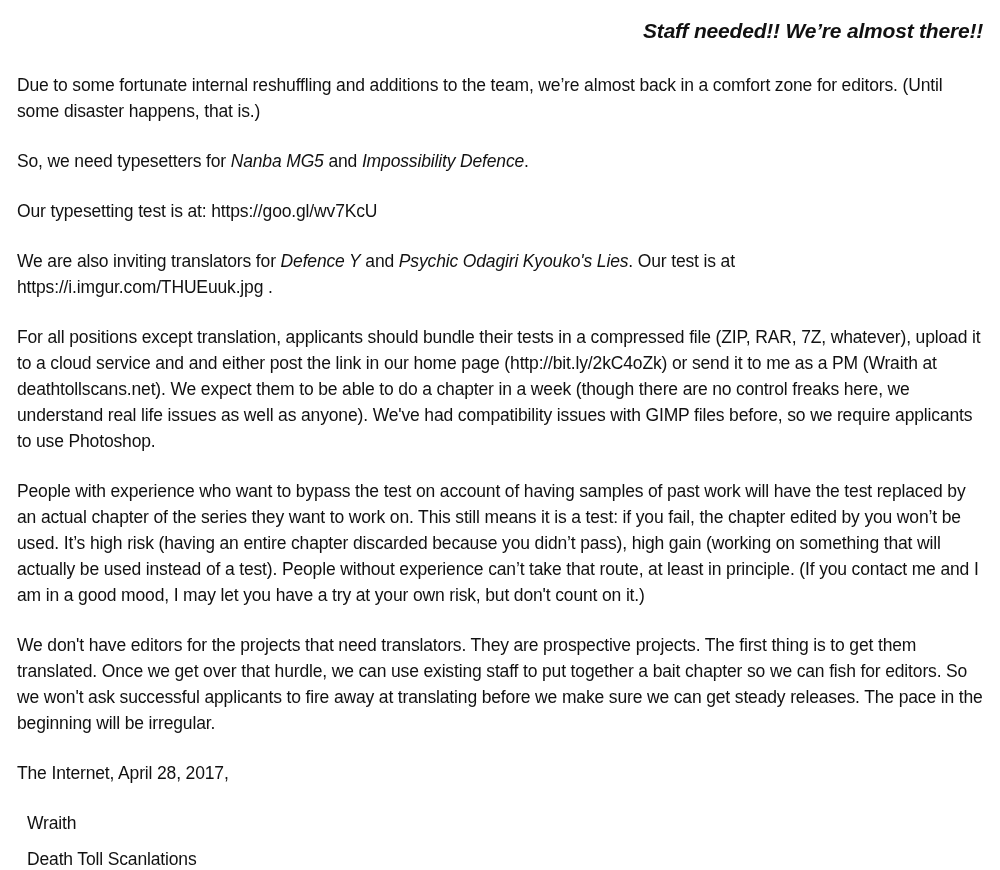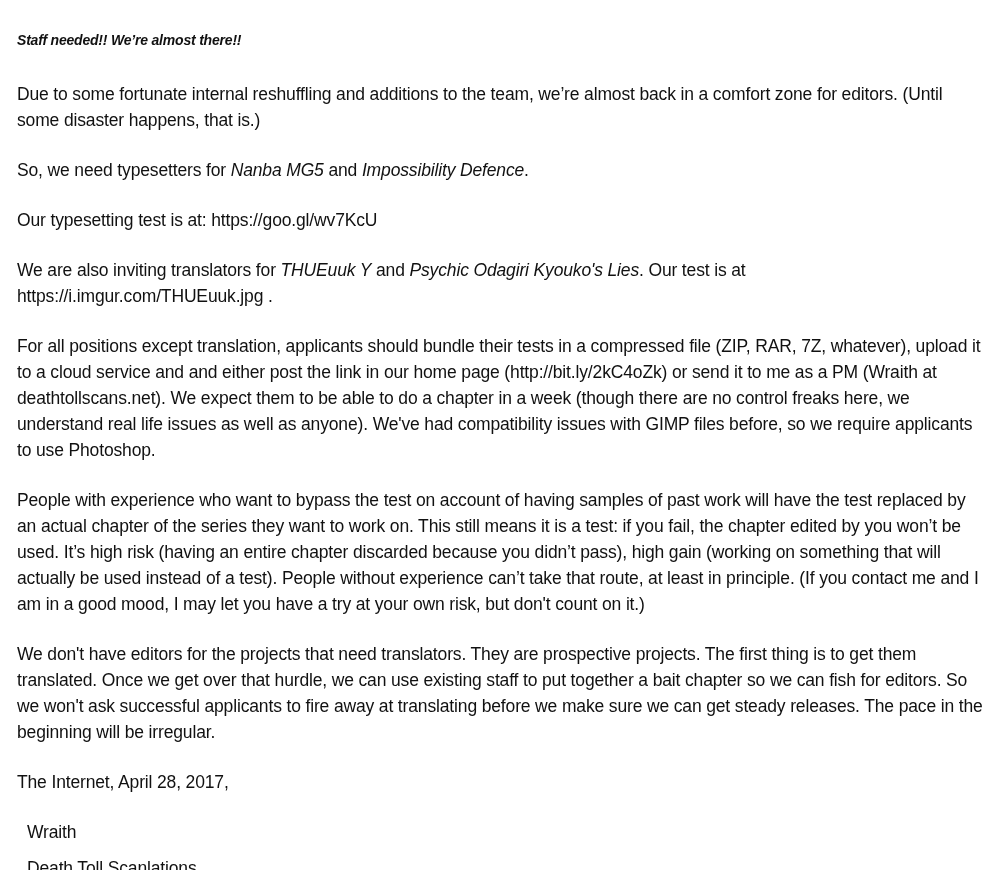--- a/index.html
+++ b/index.html
@@ -17,23 +17,23 @@
     box-sizing: border-box;
     width: 1000px;
     height: 870px;
     padding: 12px 17px 0 17px;
     color: #111111;
     font-size: 17.5px;
     line-height: 26px;
     letter-spacing: -0.15px;
   }
   .title {
-    margin: 15px 0 28px 0;
-    text-align: left;
-    font-size: 14px;
+    margin: 6px 0 28px 0;
+    text-align: right;
+    font-size: 21px;
     line-height: 26px;
     font-weight: bold;
     font-style: italic;
     letter-spacing: -0.2px;
   }
   .body p.para {
     margin: 0 0 24px 0;
   }
   .series-title {
     font-weight: normal;
@@ -55,21 +55,21 @@
 </head>
 <body>
 
 <div class="doc">
   <h1 class="title">Staff needed!! We’re almost there!!</h1>
 
   <div class="body">
       <p class="para"><span class="text-run">Due to some fortunate internal reshuffling and additions to the team, we’re almost back in a comfort zone for editors. (Until some disaster happens, that is.)</span></p>
       <p class="para"><span class="text-run">So, we need typesetters for </span><span class="series-title">Nanba MG5</span><span class="text-run"> and </span><span class="series-title">Impossibility Defence</span><span class="text-run">.</span></p>
       <p class="para"><span class="text-run">Our typesetting test is at: https://goo.gl/wv7KcU</span></p>
-      <p class="para"><span class="text-run">We are also inviting translators for </span><span class="series-title">THUEuuk Y</span><span class="text-run"> and </span><span class="series-title">Psychic Odagiri Kyouko's Lies</span><span class="text-run">. Our test is at https://i.imgur.com/THUEuuk.jpg .</span></p>
+      <p class="para"><span class="text-run">We are also inviting translators for </span><span class="series-title">Defence Y</span><span class="text-run"> and </span><span class="series-title">Psychic Odagiri Kyouko's Lies</span><span class="text-run">. Our test is at https://i.imgur.com/THUEuuk.jpg .</span></p>
       <p class="para"><span class="text-run">For all positions except translation, applicants should bundle their tests in a compressed file (ZIP, RAR, 7Z, whatever), upload it to a cloud service and and either post the link in our home page (http://bit.ly/2kC4oZk) or send it to me as a PM (Wraith at deathtollscans.net). We expect them to be able to do a chapter in a week (though there are no control freaks here, we understand real life issues as well as anyone). We've had compatibility issues with GIMP files before, so we require applicants to use Photoshop.</span></p>
       <p class="para"><span class="text-run">People with experience who want to bypass the test on account of having samples of past work will have the test replaced by an actual chapter of the series they want to work on. This still means it is a test: if you fail, the chapter edited by you won’t be used. It’s high risk (having an entire chapter discarded because you didn’t pass), high gain (working on something that will actually be used instead of a test). People without experience can’t take that route, at least in principle. (If you contact me and I am in a good mood, I may let you have a try at your own risk, but don't count on it.)</span></p>
       <p class="para"><span class="text-run">We don't have editors for the projects that need translators. They are prospective projects. The first thing is to get them translated. Once we get over that hurdle, we can use existing staff to put together a bait chapter so we can fish for editors. So we won't ask successful applicants to fire away at translating before we make sure we can get steady releases. The pace in the beginning will be irregular.</span></p>
     </div>
 
   <div class="closing">
     <p class="dateline">The Internet, April 28, 2017,</p>
     <div class="signature">
       <p>Wraith</p>
       <p>Death Toll Scanlations</p>

